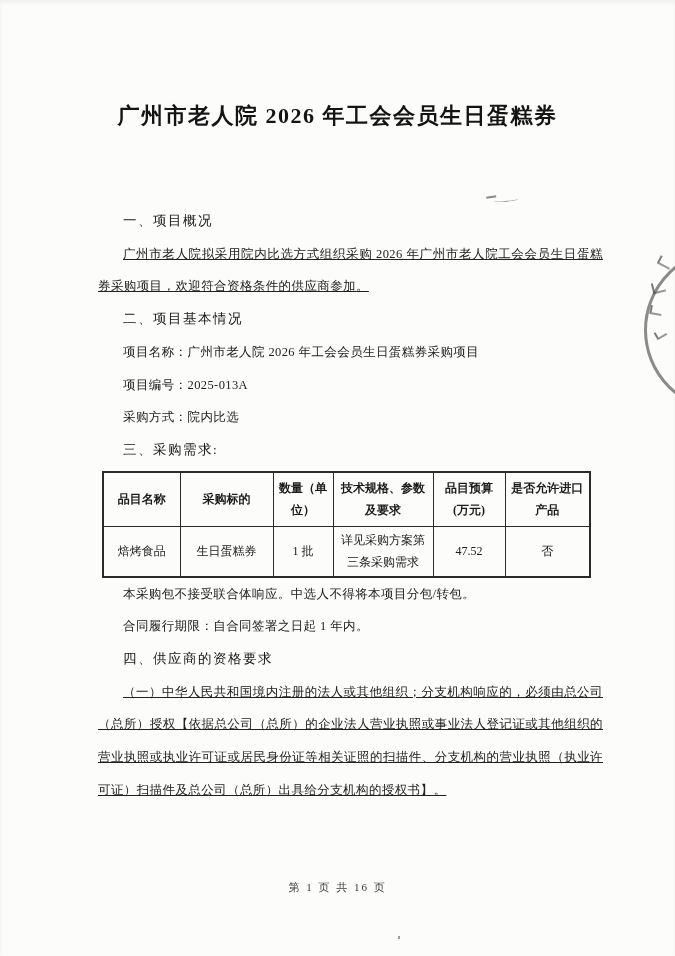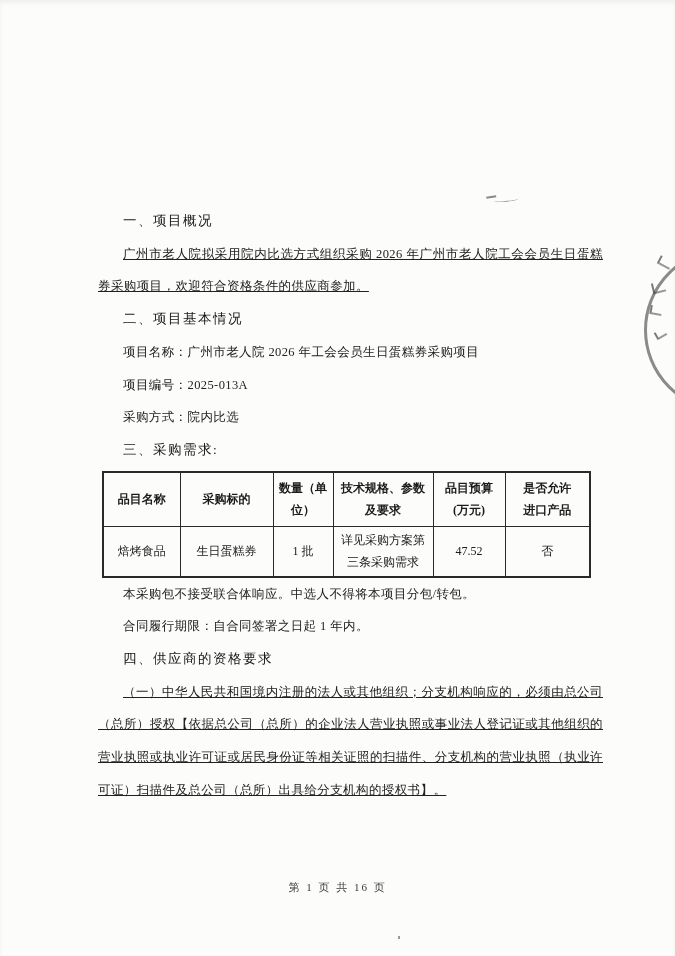--- a/index.html
+++ b/index.html
@@ -66,21 +66,21 @@
   table.req th, table.req td {
     border: 1px solid #2a2a2a;
     text-align: center;
     vertical-align: middle;
     line-height: 22px;
     padding: 2px 4px;
     overflow: hidden;
   }
   table.req th { font-weight: bold; height: 55px; }
   table.req td { height: 50px; font-weight: normal; }
-  table.req th.pad-wide { padding: 2px 13px; }
+  table.req th.pad-wide { padding: 2px 1px; }
   
   .footer {
     position: absolute;
     top: 877px;
     left: 0;
     width: 100%;
     text-align: center;
     font-size: 11px;
     letter-spacing: 2px;
     color: #3c3c3c;
@@ -134,20 +134,21 @@
     width: 2px; height: 3px;
     background: #9a9a9a;
   }
 </style>
 </head>
 <body>
 
 <div class="page">
 
   <div class="doc-title">
+    <div>广州市老人院 2026 年工会会员生日蛋糕券</div>
   </div>
 
   <div class="smudge">
     <div class="s1"></div>
       <div class="s2"></div>
   </div>
 
   <div class="seal"></div>
   <div class="seal-mark m1"></div>
   <div class="seal-mark m2"></div>

